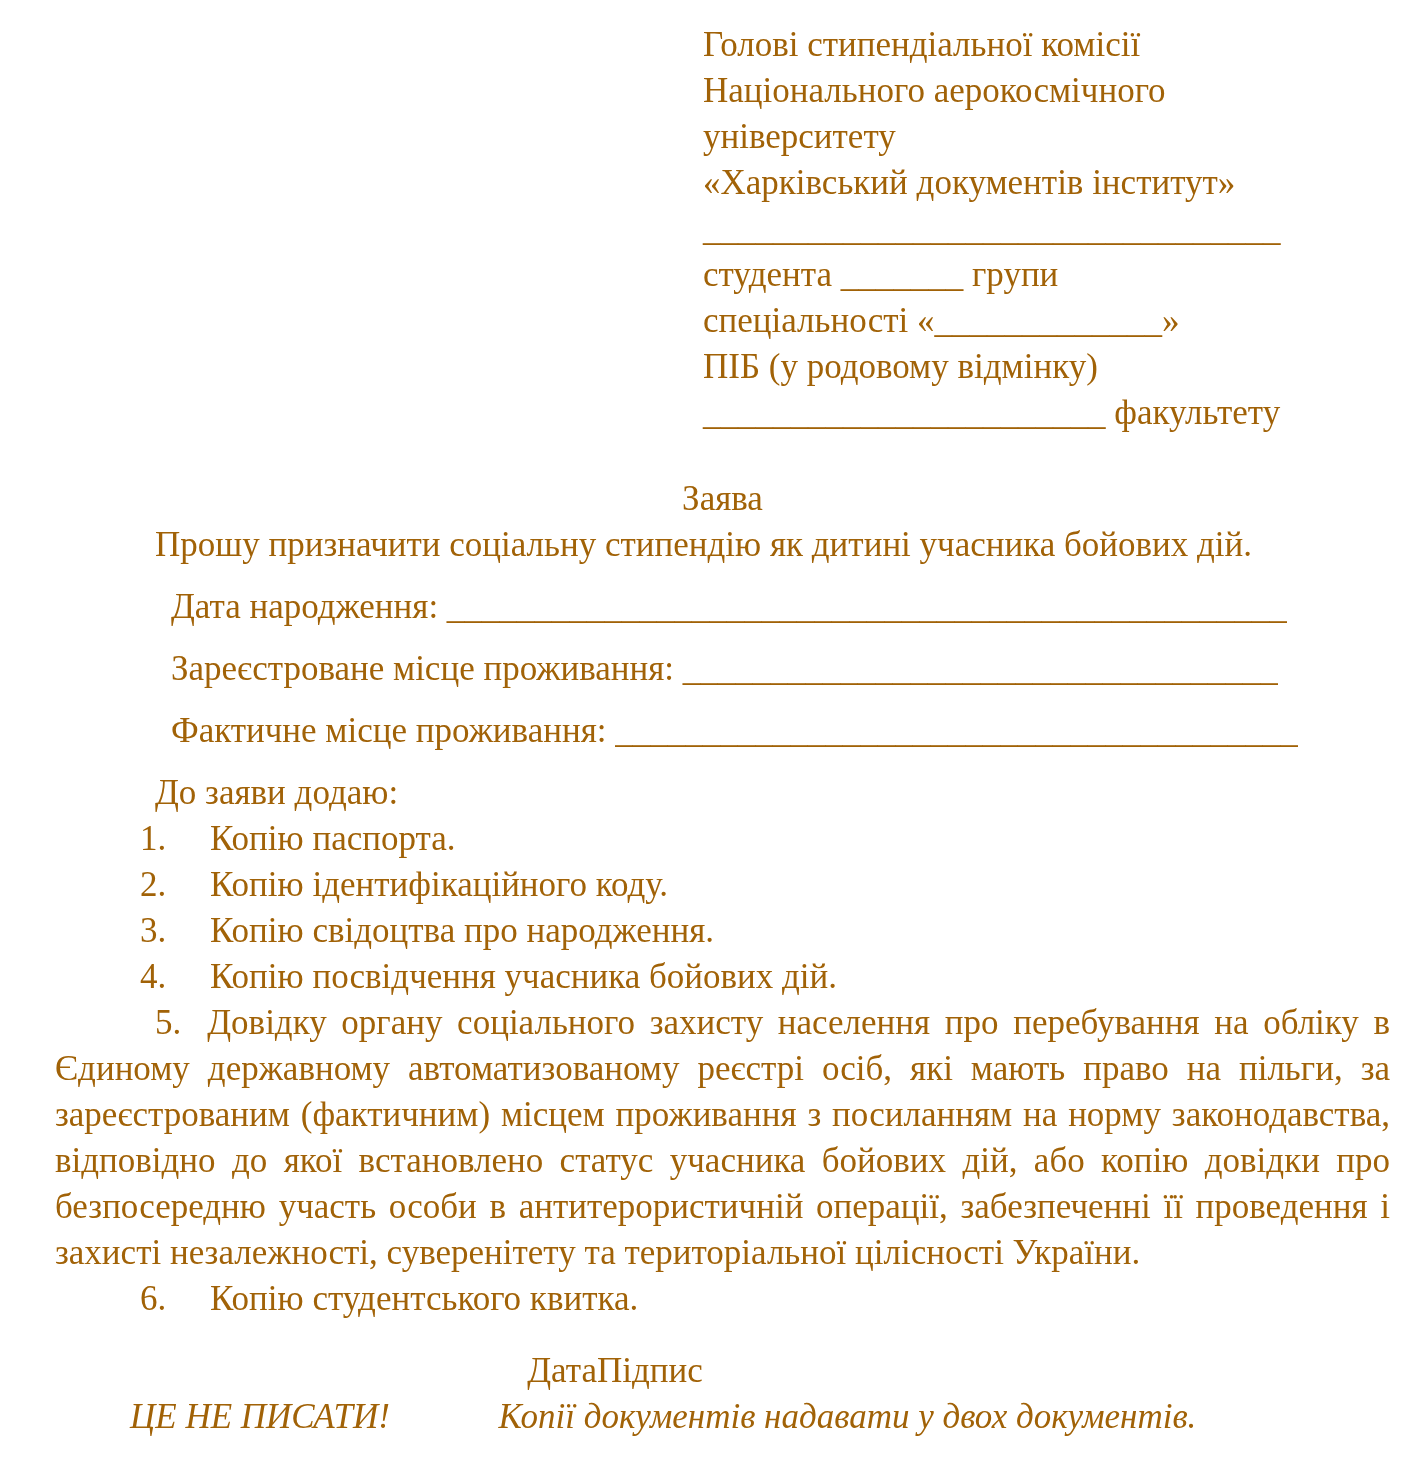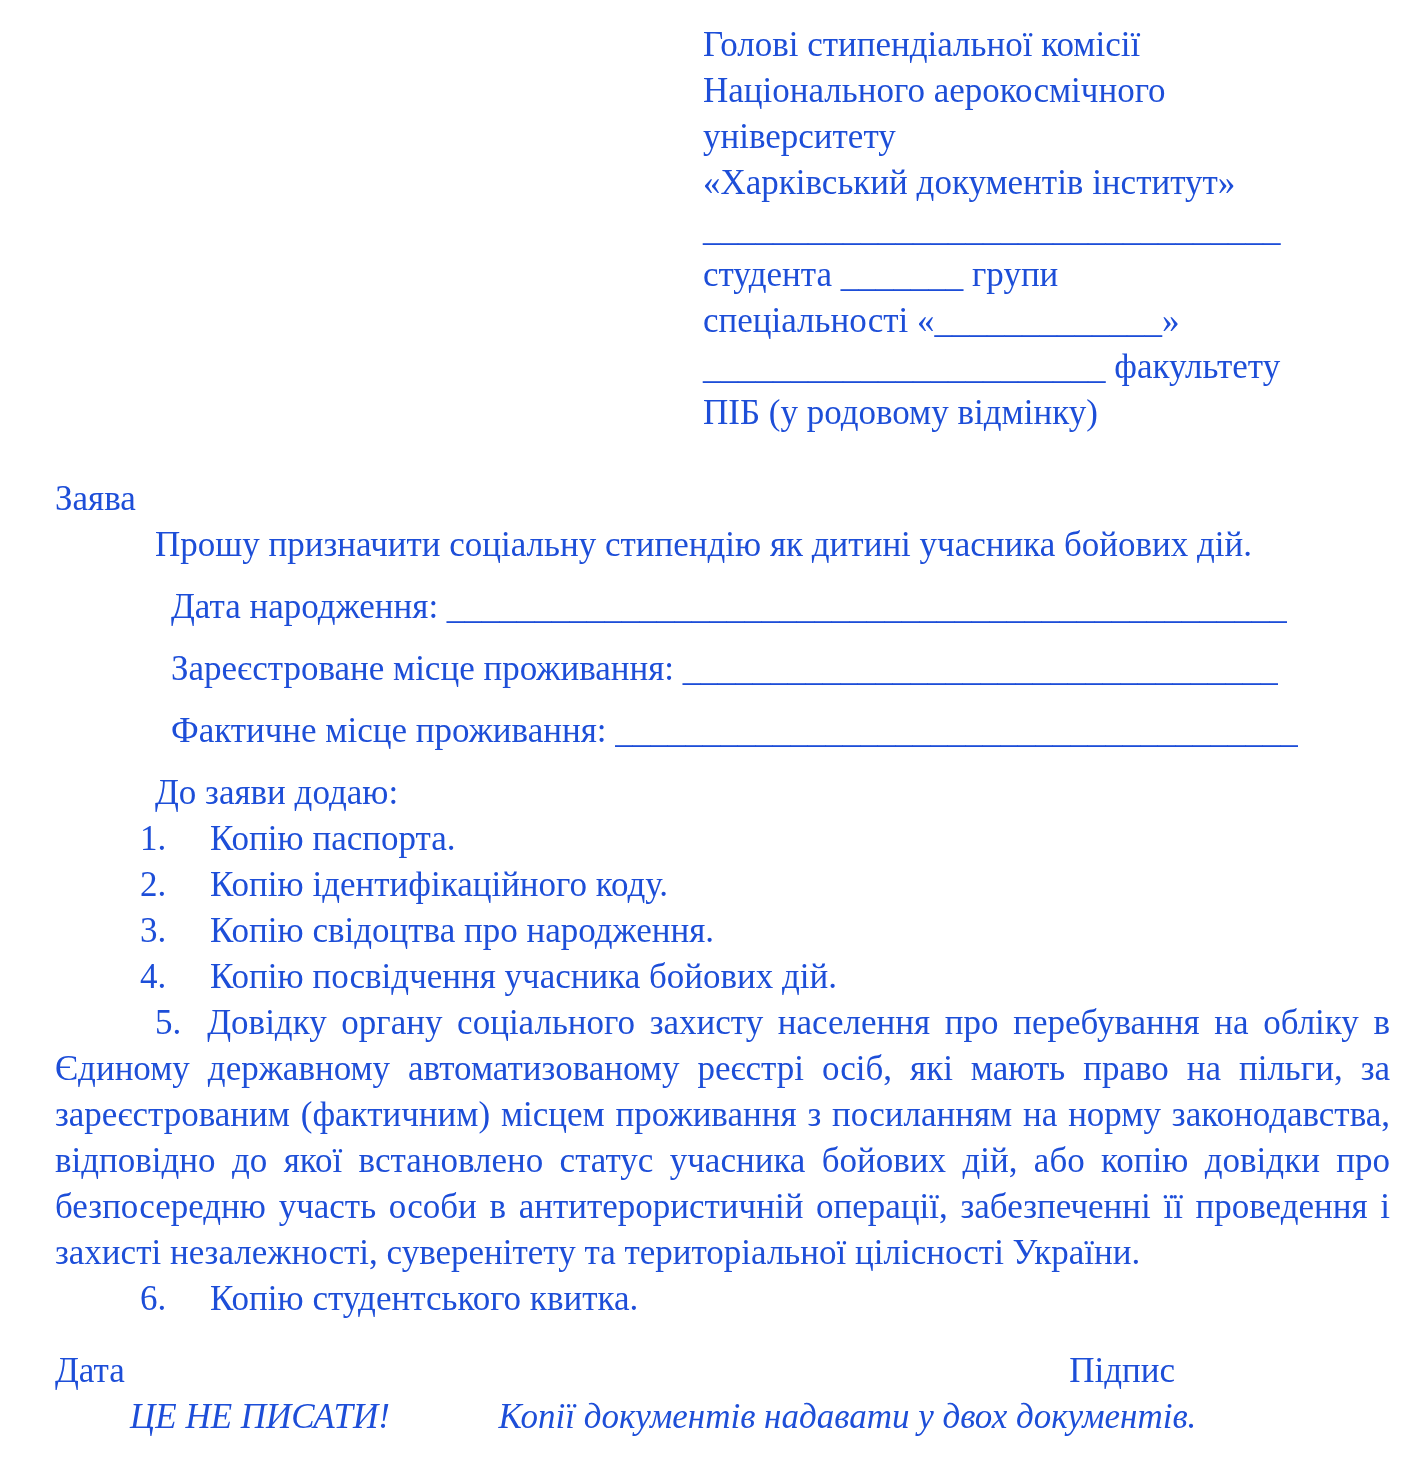--- a/index.html
+++ b/index.html
@@ -6,35 +6,35 @@
     margin: 0;
     padding: 0;
     background: #ffffff;
   }
   .page {
     position: relative;
     width: 1420px;
     height: 1465px;
     box-sizing: border-box;
     background: #ffffff;
-    color: #1d4ed8;
+    color: #a16207;
     font-family: "Liberation Serif", "DejaVu Serif", serif;
     font-size: 35px;
     line-height: 46px;
     padding: 22px 30px 0 55px;
     overflow: hidden;
   }
   .addressee {
     margin-left: 648px;
   }
   .addressee div {
     white-space: nowrap;
   }
   .doc-title {
-    text-align: left;
+    text-align: center;
     margin-top: 40px;
   }
   p.para {
     margin: 0;
     text-indent: 100px;
     white-space: normal;
   }
   p.field-line {
     margin: 16px;
     text-indent: 100px;
@@ -48,21 +48,21 @@
     width: 70px;
   }
   p.justify {
     text-align: justify;
   }
   .li-num5 {
     padding-right: 26px;
   }
   .footer-row {
     display: flex;
-    justify-content: space-between;
+    justify-content: center;
     padding-right: 215px;
     margin-top: 26px;
   }
   .note-row {
     font-style: italic;
     white-space: nowrap;
   }
   .note-left {
     margin-left: 75px;
   }
@@ -76,22 +76,22 @@
 <div class="page">
 
   <div class="addressee">
     <div>Голові стипендіальної комісії</div>
     <div>Національного аерокосмічного</div>
     <div>університету</div>
     <div>«Харківський документів інститут»</div>
     <div>_________________________________</div>
     <div>студента _______ групи</div>
     <div>спеціальності «_____________»</div>
+    <div>ПІБ (у родовому відмінку)</div>
     <div>_______________________ факультету</div>
-    <div>ПІБ (у родовому відмінку)</div>
   </div>
 
   <div class="doc-title">Заява</div>
 
   <p class="para">Прошу призначити соціальну стипендію як дитині учасника бойових дій.</p>
 
   <p class="field-line">Дата народження: ________________________________________________</p>
   <p class="field-line">Зареєстроване місце проживання: __________________________________</p>
   <p class="field-line">Фактичне місце проживання: _______________________________________</p>
 

